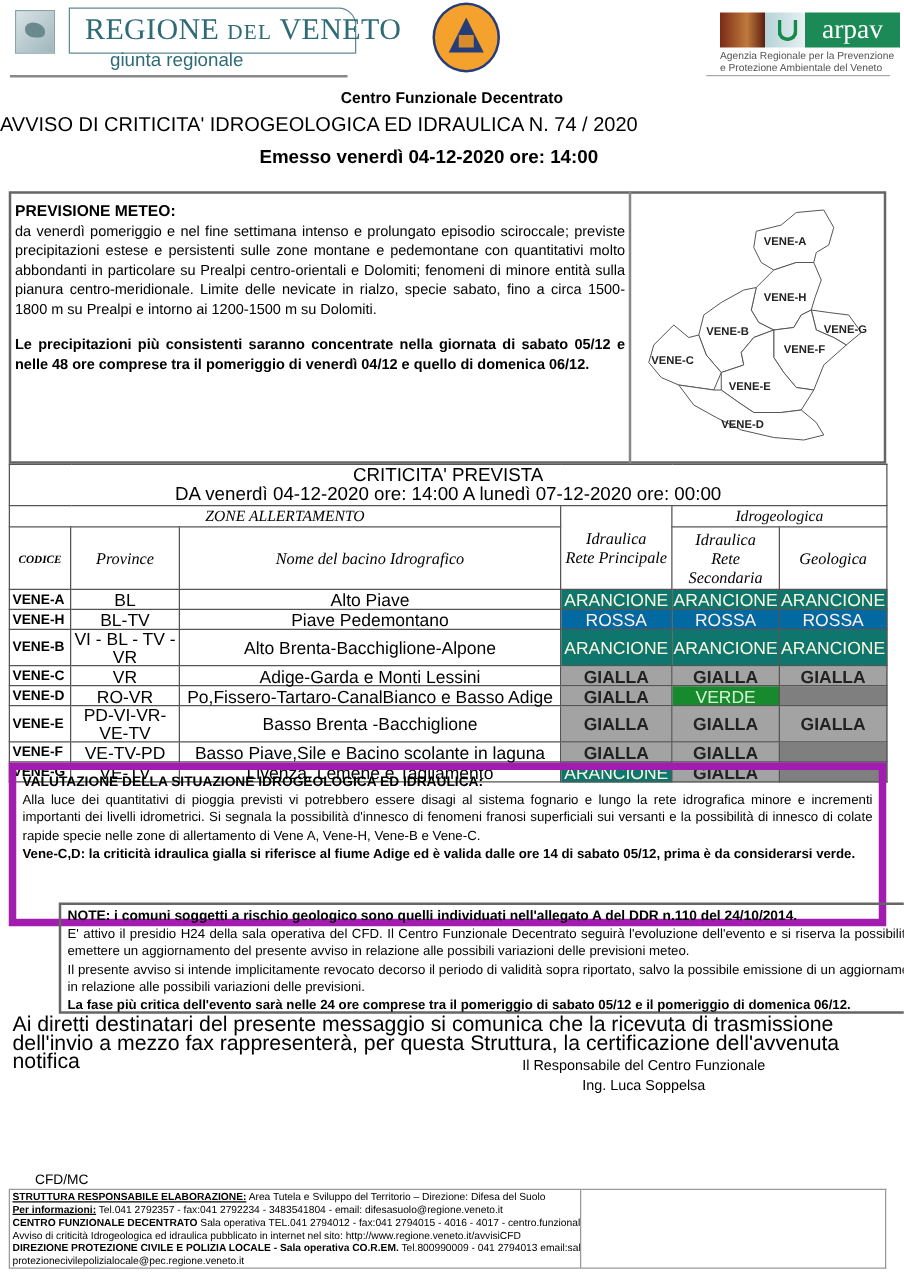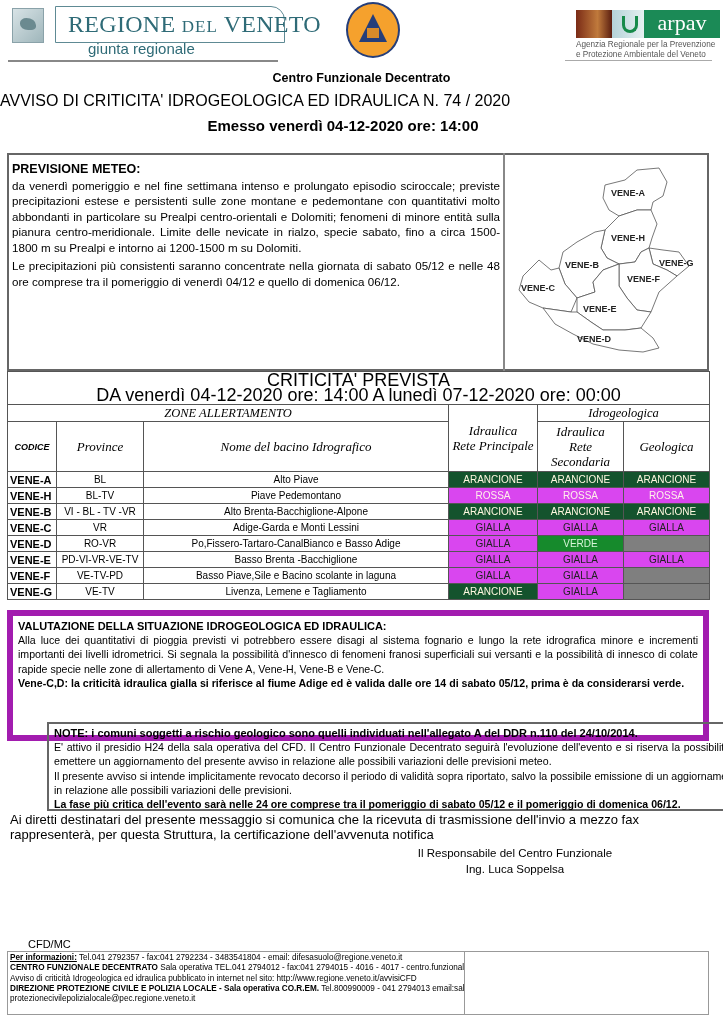--- a/index.html
+++ b/index.html
@@ -31,54 +31,54 @@
   
   .t1 { left: 0; top: 71px; width: 723px; text-align: center; font-size: 12.5px; font-weight: bold; }
   .t2 { left: 0; top: 92px; width: 723px; text-align: left; font-size: 16px; }
   .t3 { left: 0; top: 117px; width: 686px; text-align: center; font-size: 15px; font-weight: bold; }
 
   
   .meteo-box { left: 7px; top: 153px; width: 702px; height: 218px; border: 2px solid #666; box-sizing: border-box; }
   .meteo-divider { left: 503px; top: 153px; width: 2px; height: 218px; background: #888; }
   .meteo-text { left: 12px; top: 162px; width: 488px; font-size: 11.6px; line-height: 15.5px; text-align: justify; }
   .meteo-head { font-weight: bold; font-size: 12.5px; }
-  .meteo-bold { font-weight: normal; margin-top: 3px; }
+  .meteo-bold { font-weight: bold; margin-top: 13px; }
 
   
   .map { left: 507px; top: 152px; width: 200px; height: 215px; }
   .map svg { width: 100%; height: 100%; }
   .map text { font-family: "Liberation Sans", sans-serif; font-size: 9px; font-weight: bold; fill: #222; }
 
   
   .crit-table { left: 7px; top: 371px; width: 702px; border-collapse: collapse; table-layout: fixed; }
   .crit-table td, .crit-table th { border: 1px solid #555; padding: 0; }
-  .crit-title { text-align: center; font-size: 18px; line-height: 15px; font-weight: normal; padding: 1px 0 !important; }
+  .crit-title { text-align: center; font-size: 15px; line-height: 15px; font-weight: normal; padding: 1px 0 !important; }
   .serif-i { font-family: "Liberation Serif", serif; font-style: italic; font-weight: normal; text-align: center; }
   .hdr-zone { font-size: 12.5px; height: 16px; }
   .hdr-col { font-size: 13px; line-height: 15px; }
-  .hdr-code { font-size: 9px; font-style: italic; font-family: Liberation Sans, sans-serif; }
-  .row td { height: 15px; font-size: 10px; text-align: center; line-height: 14px; }
+  .hdr-code { font-size: 9px; font-style: italic; font-family: Liberation Serif, serif; }
+  .row td { height: 15px; font-size: 14px; text-align: center; line-height: 14px; }
   .row td.code { font-weight: bold; text-align: left; padding-left: 2px; font-size: 11px; }
   .lvl { color: #222; font-size: 12px; }
-  .lvl-ARANCIONE { background: #14532d; color: #fff8e0; }
-  .lvl-ROSSA { background: #d946ef; color: #fff0ea; margin-left: 40px; }
-  .lvl-GIALLA { background: #d946ef; color: #222; }
+  .lvl-ARANCIONE { background: #0f766e; color: #fff8e0; }
+  .lvl-ROSSA { background: #0369a1; color: #fff0ea; margin-left: 40px; }
+  .lvl-GIALLA { background: #a3a3a3; color: #222; font-weight: bold; }
   .lvl-VERDE { background: #168a2c; color: #d8f5d8; }
   .lvl-NA { background: #7f7f7f; }
 
   
   .val-box { left: 7px; top: 610px; width: 702px; height: 131px; border: 6px solid #a21caf; box-sizing: border-box; padding: 3px 5px; font-size: 10.6px; line-height: 14.2px; text-align: justify; }
   .val-head { font-weight: bold; font-size: 11px; }
   .bold { font-weight: bold; }
 
   
   .note-box { left: 7px; top: 722px; width: 702px; height: 89px; border: 2px solid #666; box-sizing: border-box; padding: 2px 5px; font-size: 10.6px; line-height: 14.2px; text-align: justify; margin-left: 40px; }
   .note-head { font-weight: bold; font-size: 11px; }
 
-  .notify { left: 10px; top: 813px; width: 703px; font-size: 13px; line-height: 14.5px; }
+  .notify { left: 10px; top: 813px; width: 703px; font-size: 17px; line-height: 14.5px; }
 
   .sign { left: 350px; top: 845px; width: 330px; text-align: center; font-size: 11.5px; line-height: 16px; }
 
   .cfd { left: 28px; top: 938px; font-size: 11px; }
   .footer { left: 7px; top: 951px; width: 458px; height: 64px; border: 1px solid #999; box-sizing: border-box; padding: 1px 2px; font-size: 8.2px; line-height: 10.3px; white-space: nowrap; overflow: hidden; }
   .footer-ext { left: 465px; top: 951px; width: 244px; height: 64px; border: 1px solid #999; border-left: none; box-sizing: border-box; }
   .ul { text-decoration: underline; font-weight: bold; }
 </style>
 </head>
 <body>
@@ -262,19 +262,20 @@
 
 <div class="abs notify">Ai diretti destinatari del presente messaggio si comunica che la ricevuta di trasmissione dell'invio a mezzo fax rappresenterà, per questa Struttura, la certificazione dell'avvenuta notifica</div>
 
 <div class="abs sign">
   <div>Il Responsabile del Centro Funzionale</div>
   <div>Ing. Luca Soppelsa</div>
 </div>
 
 <div class="abs cfd">CFD/MC</div>
 <div class="abs footer">
+  <div><span class="ul">STRUTTURA RESPONSABILE ELABORAZIONE:</span><span> Area Tutela e Sviluppo del Territorio – Direzione: Difesa del Suolo</span></div>
   <div><span class="ul">Per informazioni:</span><span> Tel.041 2792357 - fax:041 2792234 - 3483541804 - email: difesasuolo@regione.veneto.it</span></div>
   <div><span class="bold">CENTRO FUNZIONALE DECENTRATO</span><span> Sala operativa TEL.041 2794012 - fax:041 2794015 - 4016 - 4017 - centro.funzionale@regione.veneto.it</span></div>
   <div>Avviso di criticità Idrogeologica ed idraulica pubblicato in internet nel sito: http://www.regione.veneto.it/avvisiCFD</div>
   <div><span class="bold">DIREZIONE PROTEZIONE CIVILE E POLIZIA LOCALE - Sala operativa CO.R.EM.</span><span> Tel.800990009 - 041 2794013 email:sala.operativa@regione.veneto.it</span></div>
   <div>protezionecivilepolizialocale@pec.regione.veneto.it</div>
 </div>
 <div class="abs footer-ext"></div>
 
 </body></html>

